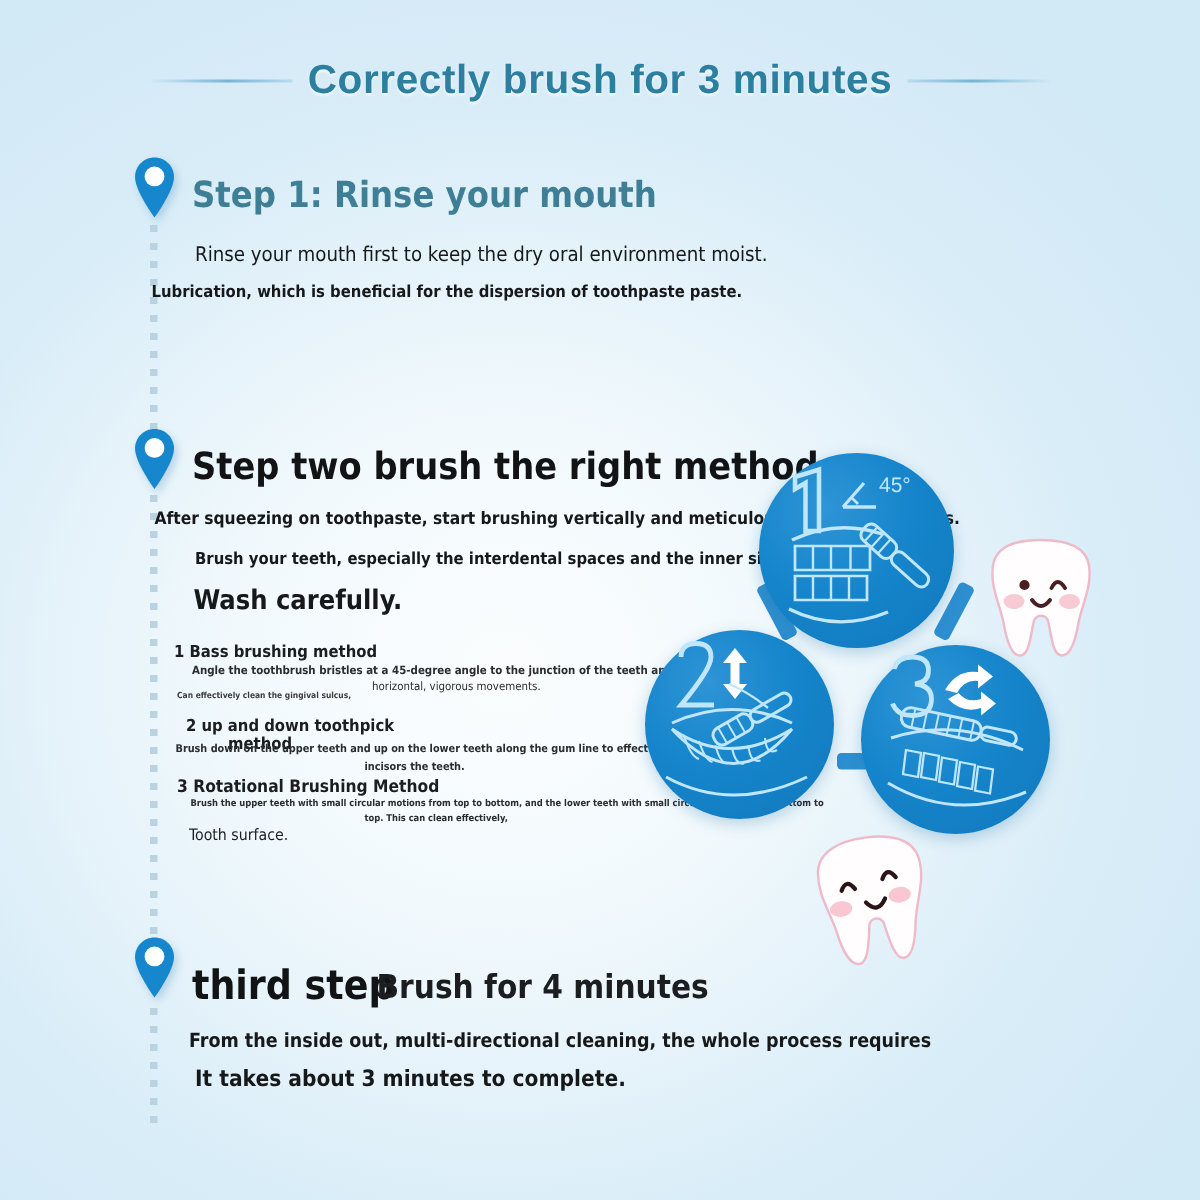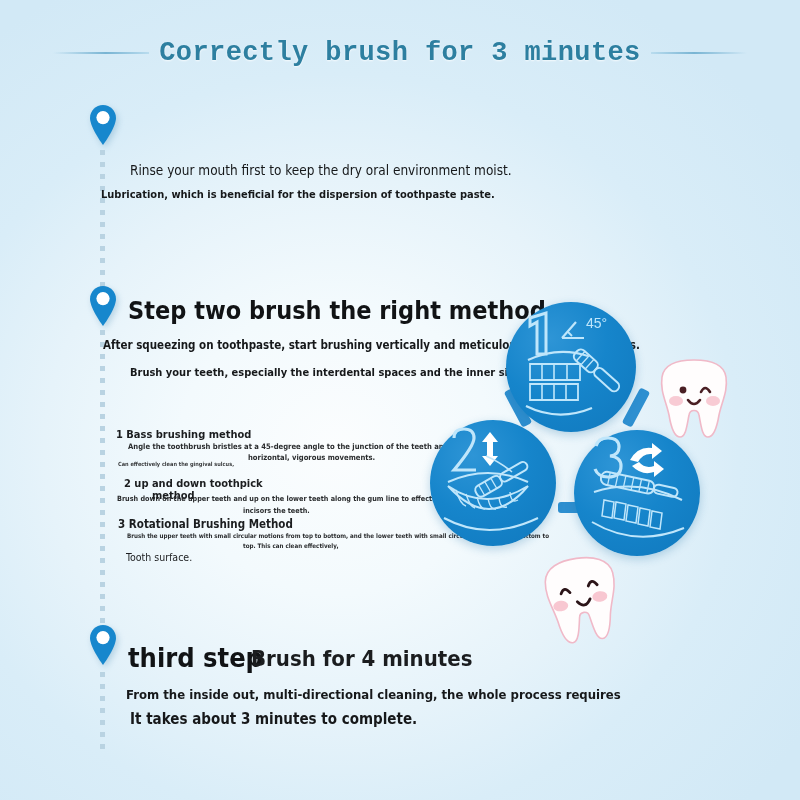--- a/index.html
+++ b/index.html
@@ -18,21 +18,21 @@
   .title-wrap{
     position:absolute;top:38px;left:0;width:800px;
     display:flex;align-items:center;justify-content:center;gap:10px;
   }
   .title-line{
     height:2px;width:96px;
   }
   .title-line.left{background:linear-gradient(to right,rgba(93,160,193,0) 0%,#78b4d3 55%,#b9dcee 100%);}
   .title-line.right{background:linear-gradient(to left,rgba(93,160,193,0) 0%,#78b4d3 55%,#b9dcee 100%);}
   .title-text{
-    font-family:Liberation Mono, monospace;
+    font-family:Liberation Sans, sans-serif;
     font-size:27px;font-weight:bold;color:#2d7fa0;letter-spacing:.4px;
     white-space:nowrap;
     text-shadow:0 1px 2px rgba(255,255,255,.8);
   }
   
   .pin{
     position:absolute;width:30px;height:42px;
   }
   .pin svg{display:block;filter:drop-shadow(2px 3px 3px rgba(90,150,185,.35));}
   .dots{
@@ -61,21 +61,21 @@
   #pin2{left:88px;top:285px;}
   #dots2{left:100px;top:330px;height:305px;}
   #h2{left:128px;top:296px;font-size:25px;font-weight:bold;color:#111315;}
   #s2l1{left:103px;top:338px;font-size:11.5px;font-weight:bold;}
   #s2l2{left:130px;top:366px;font-size:11px;font-weight:bold;}
   #s2l3{left:129px;top:390px;font-size:18px;font-weight:bold;}
 
   
   #m1t{left:116px;top:428px;font-size:11px;font-weight:bold;color:#1b1d1f;}
   #m1a{left:128px;top:442px;font-size:7.6px;font-weight:bold;color:#2a2c2e;}
-  #m1b{left:248px;top:453px;font-size:7.6px;font-weight:bold;color:#2a2c2e;text-align:center;}
+  #m1b{left:248px;top:453px;font-size:7.6px;font-weight:normal;color:#2a2c2e;text-align:center;}
   #m1c{left:118px;top:461px;font-size:5.6px;font-weight:bold;color:#3a3c3e;}
   #m2t{left:124px;top:477px;font-size:11px;font-weight:bold;color:#1b1d1f;}
   #m2t2{left:152px;top:489px;font-size:11px;font-weight:bold;color:#1b1d1f;}
   #m2a{left:117px;top:494px;font-size:7.2px;font-weight:bold;color:#2a2c2e;}
   #m2b{left:243px;top:506px;font-size:7.2px;font-weight:bold;color:#2a2c2e;}
   #m3t{left:118px;top:517px;font-size:11.5px;font-weight:bold;color:#1b1d1f;}
   #m3a{left:127px;top:532px;font-size:6.2px;font-weight:bold;color:#2a2c2e;}
   #m3b{left:243px;top:542px;font-size:6.2px;font-weight:bold;color:#2a2c2e;}
   #m3c{left:126px;top:551px;font-size:10.5px;font-weight:normal;color:#1b1d1f;}
 
@@ -110,33 +110,35 @@
     <div class="title-line right"></div>
   </div>
 
   <div class="pin" id="pin1">
     <svg width="30" height="42" viewBox="0 0 30 42">
       <path d="M15 1C7.8 1 2 6.8 2 14c0 9.4 13 27 13 27s13-17.6 13-27C28 6.8 22.2 1 15 1z" fill="#1787cd"></path>
       <circle cx="15" cy="13.6" r="6.6" fill="#ffffff"></circle>
     </svg>
   </div>
   <div class="dots" id="dots1"></div>
+  <div class="step-head" id="h1">Step 1: Rinse your mouth</div>
   <div class="txt" id="s1l1">Rinse your mouth first to keep the dry oral environment moist.</div>
   <div class="txt" id="s1l2">Lubrication, which is beneficial for the dispersion of toothpaste paste.</div>
 
   <div class="pin" id="pin2">
     <svg width="30" height="42" viewBox="0 0 30 42">
       <path d="M15 1C7.8 1 2 6.8 2 14c0 9.4 13 27 13 27s13-17.6 13-27C28 6.8 22.2 1 15 1z" fill="#1787cd"></path>
       <circle cx="15" cy="13.6" r="6.6" fill="#ffffff"></circle>
     </svg>
   </div>
   <div class="dots" id="dots2"></div>
   <div class="step-head" id="h2">Step two brush the right method</div>
   <div class="txt" id="s2l1">After squeezing on toothpaste, start brushing vertically and meticulously from the incisors.</div>
   <div class="txt" id="s2l2">Brush your teeth, especially the interdental spaces and the inner sides of the teeth</div>
+  <div class="txt" id="s2l3">Wash carefully.</div>
 
   <div class="txt" id="m1t">1 Bass brushing method</div>
   <div class="txt" id="m1a">Angle the toothbrush bristles at a 45-degree angle to the junction of the teeth and gums, then make short,</div>
   <div class="txt" id="m1b">horizontal,  vigorous movements.</div>
   <div class="txt" id="m1c">Can effectively clean the gingival sulcus,</div>
 
   <div class="txt" id="m2t">2 up and down toothpick</div>
   <div class="txt" id="m2t2">method</div>
   <div class="txt" id="m2a">Brush down on the upper teeth and up on the lower teeth along the gum line to effectively clean plaque from</div>
   <div class="txt" id="m2b">incisors the teeth.</div>

